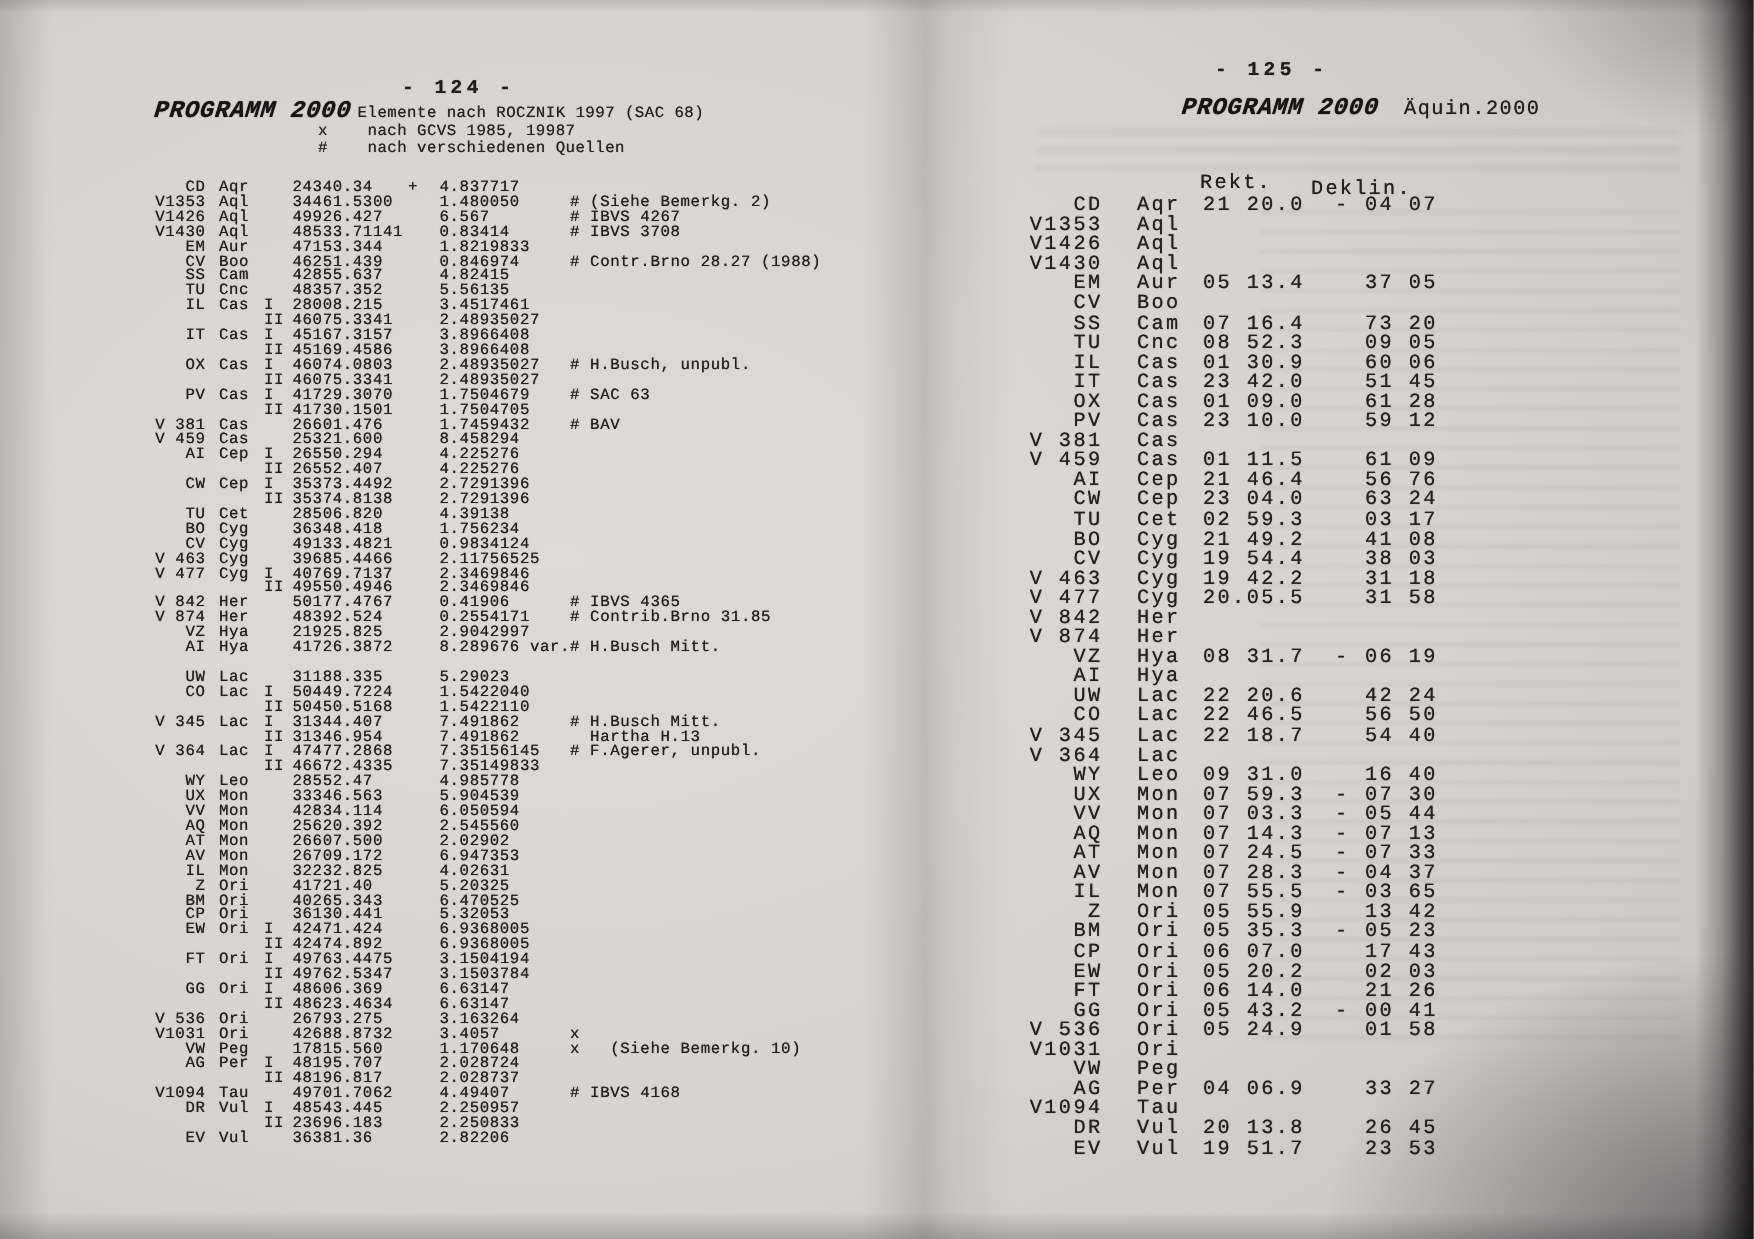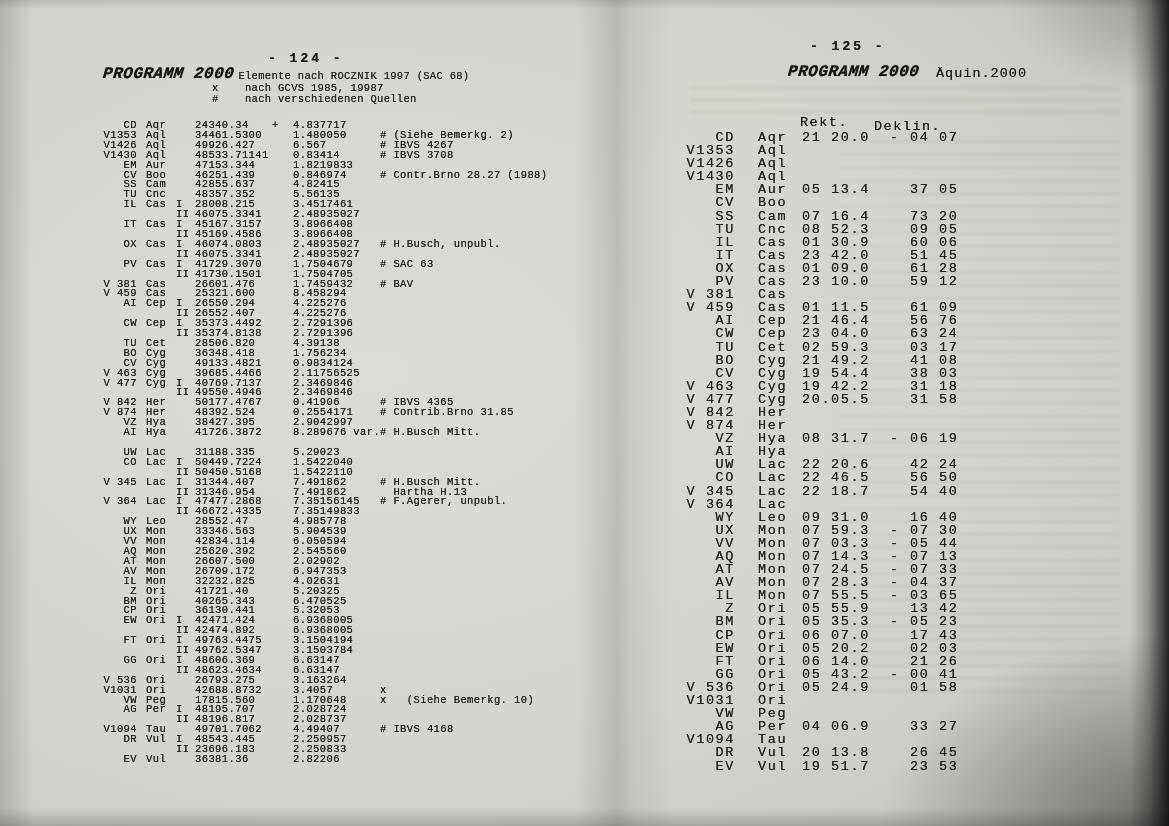--- a/index.html
+++ b/index.html
@@ -110,21 +110,21 @@
         <div class="lrow"><span class="lv">CW</span><span class="lc">Cep</span><span class="lk">I</span><span class="le">35373.4492</span><span class="ls"></span><span class="lp">2.7291396</span><span class="lr"></span></div>
         <div class="lrow"><span class="lv"></span><span class="lc"></span><span class="lk">II</span><span class="le">35374.8138</span><span class="ls"></span><span class="lp">2.7291396</span><span class="lr"></span></div>
         <div class="lrow"><span class="lv">TU</span><span class="lc">Cet</span><span class="lk"></span><span class="le">28506.820</span><span class="ls"></span><span class="lp">4.39138</span><span class="lr"></span></div>
         <div class="lrow"><span class="lv">BO</span><span class="lc">Cyg</span><span class="lk"></span><span class="le">36348.418</span><span class="ls"></span><span class="lp">1.756234</span><span class="lr"></span></div>
         <div class="lrow"><span class="lv">CV</span><span class="lc">Cyg</span><span class="lk"></span><span class="le">49133.4821</span><span class="ls"></span><span class="lp">0.9834124</span><span class="lr"></span></div>
         <div class="lrow"><span class="lv">V 463</span><span class="lc">Cyg</span><span class="lk"></span><span class="le">39685.4466</span><span class="ls"></span><span class="lp">2.11756525</span><span class="lr"></span></div>
         <div class="lrow"><span class="lv">V 477</span><span class="lc">Cyg</span><span class="lk">I</span><span class="le">40769.7137</span><span class="ls"></span><span class="lp">2.3469846</span><span class="lr"></span></div>
         <div class="lrow"><span class="lv"></span><span class="lc"></span><span class="lk">II</span><span class="le">49550.4946</span><span class="ls"></span><span class="lp">2.3469846</span><span class="lr"></span></div>
         <div class="lrow"><span class="lv">V 842</span><span class="lc">Her</span><span class="lk"></span><span class="le">50177.4767</span><span class="ls"></span><span class="lp">0.41906</span><span class="lr"># IBVS 4365</span></div>
         <div class="lrow"><span class="lv">V 874</span><span class="lc">Her</span><span class="lk"></span><span class="le">48392.524</span><span class="ls"></span><span class="lp">0.2554171</span><span class="lr"># Contrib.Brno 31.85</span></div>
-        <div class="lrow"><span class="lv">VZ</span><span class="lc">Hya</span><span class="lk"></span><span class="le">38427.395</span><span class="ls"></span><span class="lp">2.9042997</span><span class="lr"></span></div>
+        <div class="lrow"><span class="lv">VZ</span><span class="lc">Hya</span><span class="lk"></span><span class="le">21925.825</span><span class="ls"></span><span class="lp">2.9042997</span><span class="lr"></span></div>
         <div class="lrow"><span class="lv">AI</span><span class="lc">Hya</span><span class="lk"></span><span class="le">41726.3872</span><span class="ls"></span><span class="lp">8.289676 var.</span><span class="lr"># H.Busch Mitt.</span></div>
         <div class="lrow"><span class="lv"></span><span class="lc"></span><span class="lk"></span><span class="le"></span><span class="ls"></span><span class="lp"></span><span class="lr"></span></div>
         <div class="lrow"><span class="lv">UW</span><span class="lc">Lac</span><span class="lk"></span><span class="le">31188.335</span><span class="ls"></span><span class="lp">5.29023</span><span class="lr"></span></div>
         <div class="lrow"><span class="lv">CO</span><span class="lc">Lac</span><span class="lk">I</span><span class="le">50449.7224</span><span class="ls"></span><span class="lp">1.5422040</span><span class="lr"></span></div>
         <div class="lrow"><span class="lv"></span><span class="lc"></span><span class="lk">II</span><span class="le">50450.5168</span><span class="ls"></span><span class="lp">1.5422110</span><span class="lr"></span></div>
         <div class="lrow"><span class="lv">V 345</span><span class="lc">Lac</span><span class="lk">I</span><span class="le">31344.407</span><span class="ls"></span><span class="lp">7.491862</span><span class="lr"># H.Busch Mitt.</span></div>
         <div class="lrow"><span class="lv"></span><span class="lc"></span><span class="lk">II</span><span class="le">31346.954</span><span class="ls"></span><span class="lp">7.491862</span><span class="lr">  Hartha H.13</span></div>
         <div class="lrow"><span class="lv">V 364</span><span class="lc">Lac</span><span class="lk">I</span><span class="le">47477.2868</span><span class="ls"></span><span class="lp">7.35156145</span><span class="lr"># F.Agerer, unpubl.</span></div>
         <div class="lrow"><span class="lv"></span><span class="lc"></span><span class="lk">II</span><span class="le">46672.4335</span><span class="ls"></span><span class="lp">7.35149833</span><span class="lr"></span></div>
         <div class="lrow"><span class="lv">WY</span><span class="lc">Leo</span><span class="lk"></span><span class="le">28552.47</span><span class="ls"></span><span class="lp">4.985778</span><span class="lr"></span></div>

